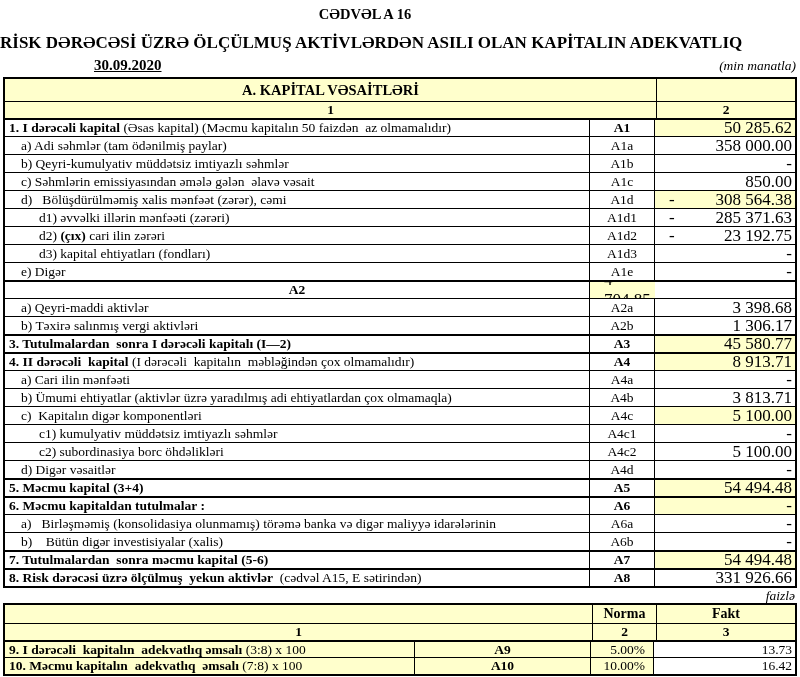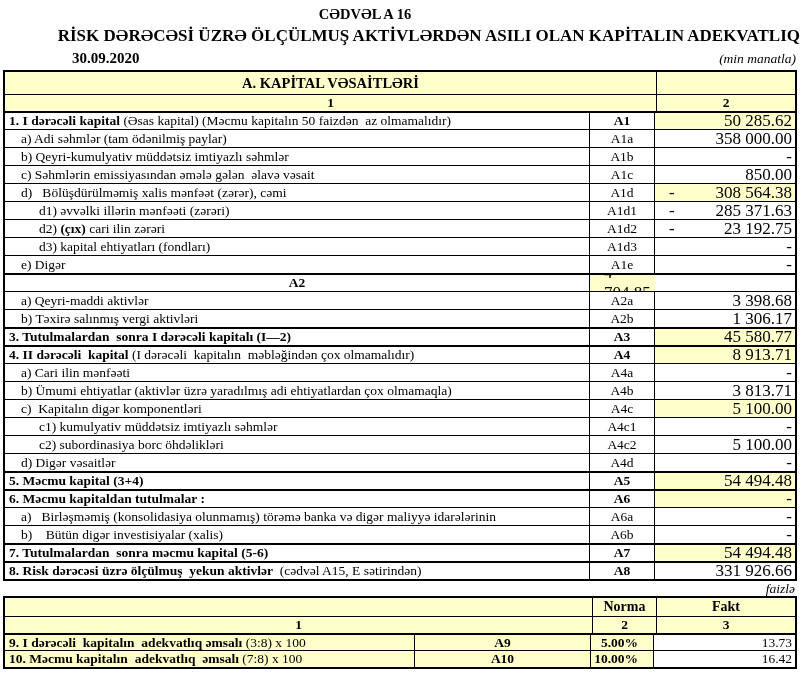--- a/index.html
+++ b/index.html
@@ -1,22 +1,22 @@
 <!DOCTYPE html>
 <html><head>
 <meta charset="utf-8">
 <style>
   html,body{margin:0;padding:0;width:800px;height:677px;overflow:hidden;background:#fff;color:#000;
     font-family:"Liberation Serif", serif;}
   .page{width:800px;height:677px;position:relative;border-radius:10px;}
   
   .h1{padding-top:6px;text-align:center;font-weight:bold;font-size:14.5px;margin-right:70px;}
-  .h2{margin-top:3px;text-align:right;font-weight:bold;font-size:17px;white-space:nowrap;}
+  .h2{margin-top:10px;text-align:left;font-weight:bold;font-size:17px;white-space:nowrap;}
   .h3{margin-top:4px;display:flex;justify-content:space-between;align-items:flex-end;}
-  .h3 .date{margin-left:72px;font-weight:bold;font-size:15px;}
+  .h3 .date{margin-left:94px;font-weight:bold;font-size:15px;text-decoration:underline;}
   .h3 .unit{font-style:italic;font-size:13.5px;margin-right:4px;}
   
   .tbl{margin:3px 3px 0 3px;border:2px solid #000;background:#FFFFCC;}
   .bd{font-weight:bold;}
   .cell{box-sizing:border-box;display:flex;align-items:center;overflow:hidden;}
   .brd{border-right:1.5px solid #000;}
   
   .t1h{display:grid;grid-template-columns:652px 1fr;height:22px;}
   .t1h .cell{justify-content:center;font-weight:bold;font-size:14.5px;}
   .t1n{display:grid;grid-template-columns:652px 1fr;height:17px;border-top:1px solid #000;box-sizing:border-box;}
@@ -33,21 +33,21 @@
   .cy{background:#FFFFCC;}
   
   .pct{height:15px;line-height:15px;text-align:right;font-style:italic;font-size:13.5px;padding-right:5px;}
   
   .t2h1{display:grid;grid-template-columns:588px 64px 1fr;height:18px;box-sizing:border-box;}
   .t2h1 .cell{justify-content:center;font-weight:bold;font-size:14px;}
   .t2h2{display:grid;grid-template-columns:588px 64px 1fr;height:17px;border-top:1px solid #000;box-sizing:border-box;}
   .t2h2 .cell{justify-content:center;font-weight:bold;font-size:13.5px;}
   .t2r{display:grid;grid-template-columns:410px 176px 63px 1fr;height:17px;border-top:1px solid #000;box-sizing:border-box;background:#FFFFCC;}
   .t2r.sec{border-top:2px solid #000;}
-  .norma{justify-content:flex-end;font-weight:bold;font-size:13.5px;padding-right:15px;}
+  .norma{justify-content:flex-end;font-weight:normal;font-size:13.5px;padding-right:8px;}
   .fakt{justify-content:flex-end;font-size:13.5px;padding-right:3px;background:#fff;padding-left:44px;}
 </style>
 </head>
 <body>
 
 <div class="page">
 
   <div class="h1">CƏDVƏL A 16</div>
   <div class="h2">RİSK DƏRƏCƏSİ ÜZRƏ ÖLÇÜLMUŞ AKTİVLƏRDƏN ASILI OLAN KAPİTALIN ADEKVATLIQ</div>
   <div class="h3">

